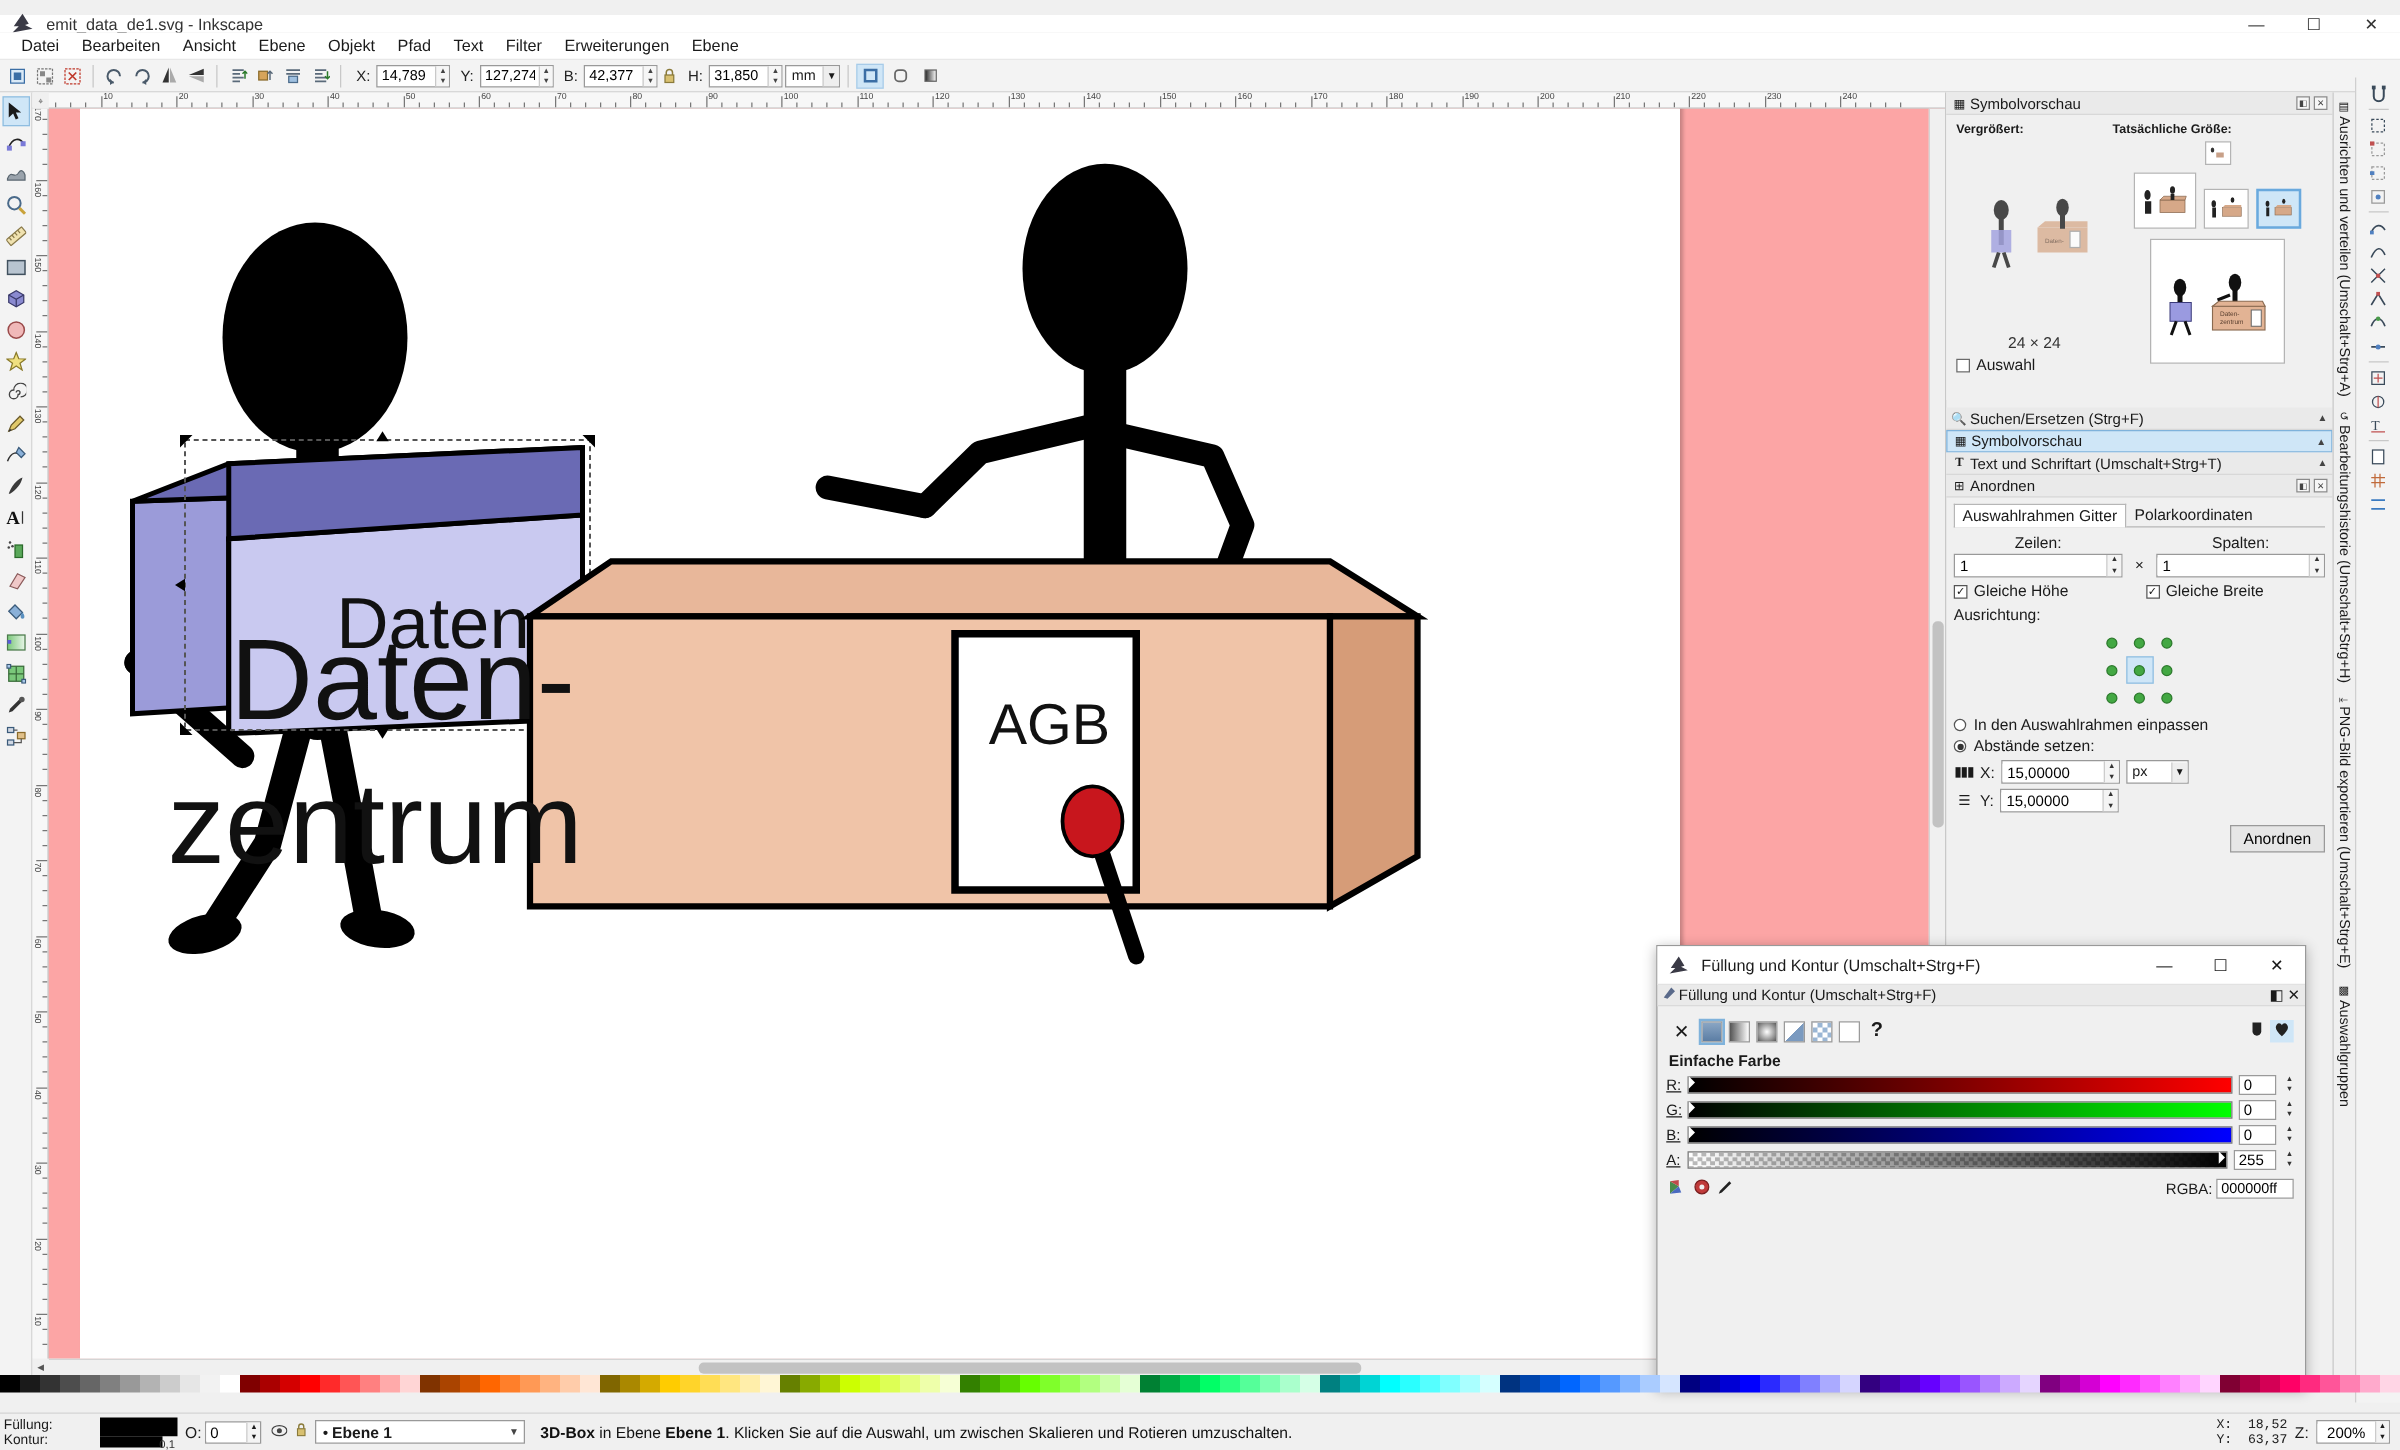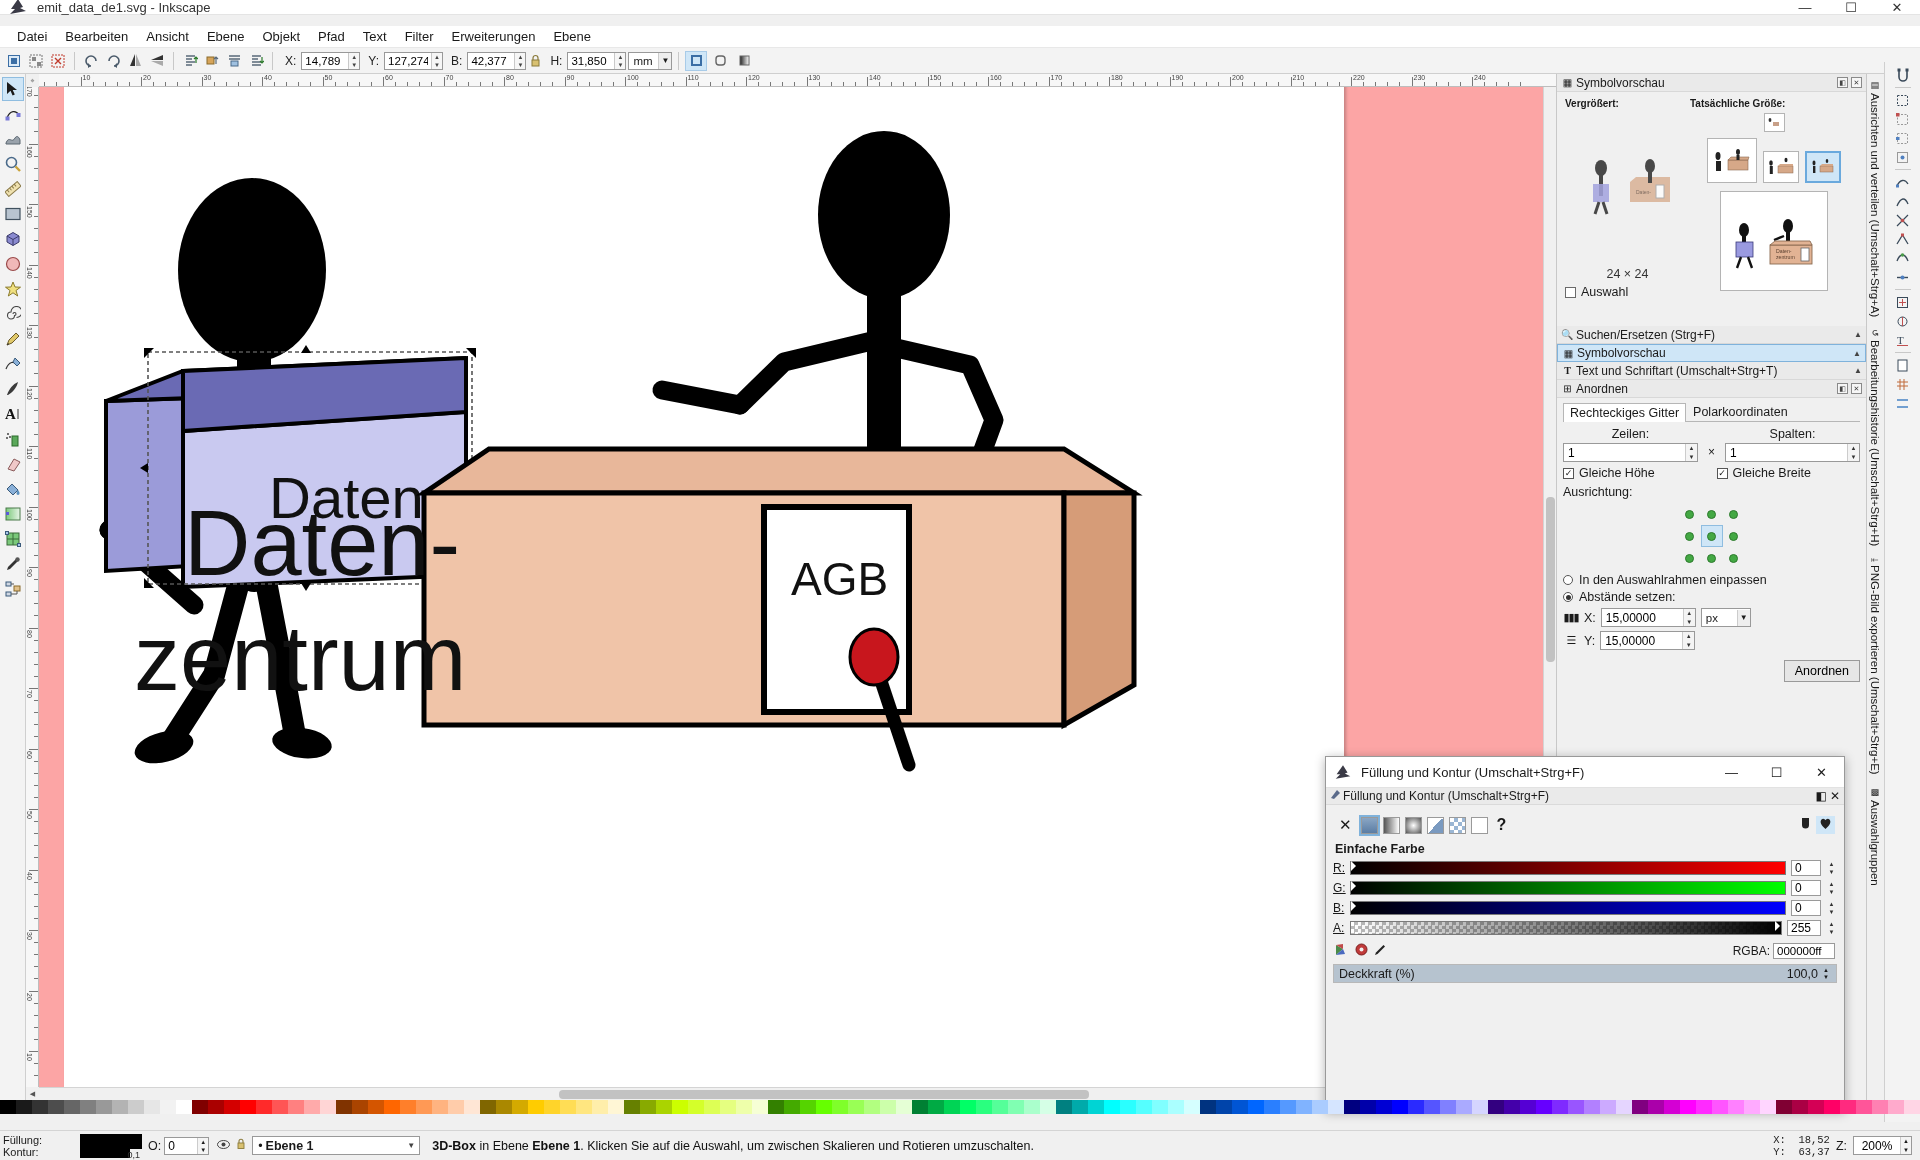--- a/index.html
+++ b/index.html
@@ -9,21 +9,21 @@
     overflow: hidden;
     font-family: "Liberation Sans", sans-serif;
     font-size: 13px;
     background: #f0f0f0;
     color: #1a1a1a;
   }
   #app { position: relative; width: 1920px; height: 1160px; }
 
   
   .titlebar {
-    position: absolute; left:0; top:0; width:1920px; height:15px;
+    position: absolute; left:0; top:12px; width:1920px; height:15px;
     background: #ffffff;
     display: flex; align-items: center;
     border-bottom: 1px solid #e4e4e4;
   }
   .titlebar .logo { width: 22px; height: 18px; margin-left: 7px; position: relative; }
   .titlebar .ttl { margin-left: 8px; font-size: 13px; color: #333; }
   .win-btns { margin-left: auto; display: flex; height: 26px; }
   .win-btn { width: 46px; height: 26px; display:flex; align-items:center; justify-content:center;
              font-size: 13px; color:#333; }
 
@@ -1034,21 +1034,21 @@
       <span class="ic">⊞</span>
       <span>Anordnen</span>
       <span class="sp">
         <span class="sq">◧</span>
         <span class="sq">✕</span>
       </span>
     </div>
 
     <div class="arrange">
       <div class="tabs">
-        <div class="tab active">Rechteckiges Gitter</div>
+        <div class="tab active">Auswahlrahmen Gitter</div>
         <div class="tab">Polarkoordinaten</div>
       </div>
       <div class="arow">
         <div class="acol">
           <div class="lab">Zeilen:</div>
           <span class="nspin">
             <input value="1" style="">
             <span class="ar">
                 <i>▲</i>
                 <i>▼</i>
@@ -1392,28 +1392,20 @@
                 <path d="M1 12 L3.5 11 L11 3.5 L9.5 2 L2 9.5 Z" fill="#222"></path>
               </svg>
           </span>
         </span>
         <span class="rgbaf">
           <span>RGBA:</span>
           <input value="000000ff" style="">
         </span>
       </div>
 
-      <div class="bar2 filled">
-        <span>Deckkraft (%)</span>
-        <span class="v">100,0</span>
-        <span class="ar">
-            <i>▲</i>
-            <i>▼</i>
-          </span>
-      </div>
     </div>
   </div>
 
   <div class="palette" id="palette">
       <div class="sw" style="background: rgb(0, 0, 0);"></div>
       <div class="sw" style="background: rgb(26, 26, 26);"></div>
       <div class="sw" style="background: rgb(51, 51, 51);"></div>
       <div class="sw" style="background: rgb(77, 77, 77);"></div>
       <div class="sw" style="background: rgb(102, 102, 102);"></div>
       <div class="sw" style="background: rgb(128, 128, 128);"></div>

